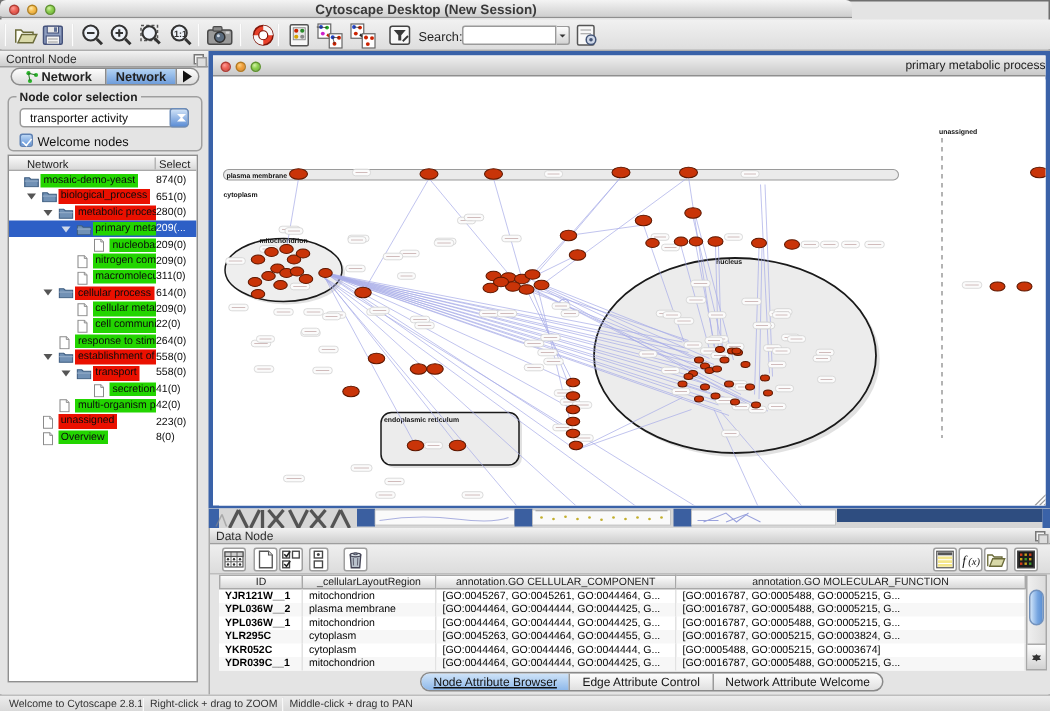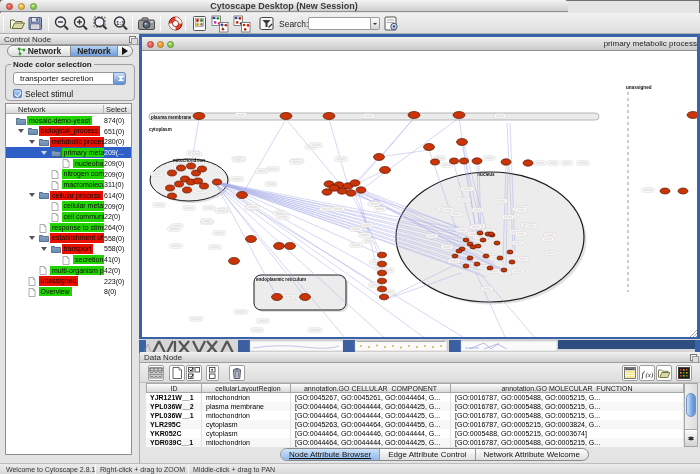--- a/index.html
+++ b/index.html
@@ -271,27 +271,27 @@
       <div class="cp-tab mosaic">
         <span>Network</span>
       </div>
       <div class="cp-tab more">
           <div class="cp-arrow"></div>
         </div>
     </div>
     <div class="groupbox">
       <div class="gtitle">Node color selection</div>
       <div class="combo">
-        <span>transporter secretion</span>
+        <span>transporter activity</span>
         <div class="stepper"></div>
       </div>
     </div>
     <div class="checkrow">
       <div class="checkbox"></div>
-      <div class="checklabel">Select stimul</div>
+      <div class="checklabel">Welcome nodes</div>
     </div>
     <div class="tree">
       <div class="tree-hdr">
         <div class="c1">Network</div>
         <div class="cd"></div>
         <div class="c2">Select</div>
       </div>
       <div class="tree-rows" id="tree-rows">
           <div class="trow" style="top: 0px;">
             <div class="nicon" style="left: 10px;">

